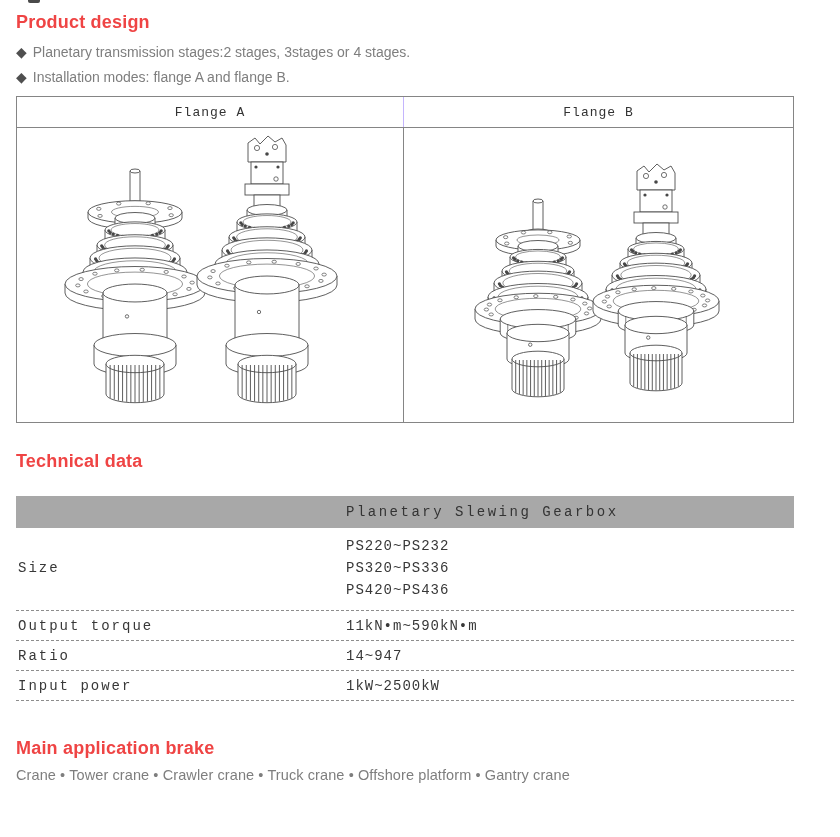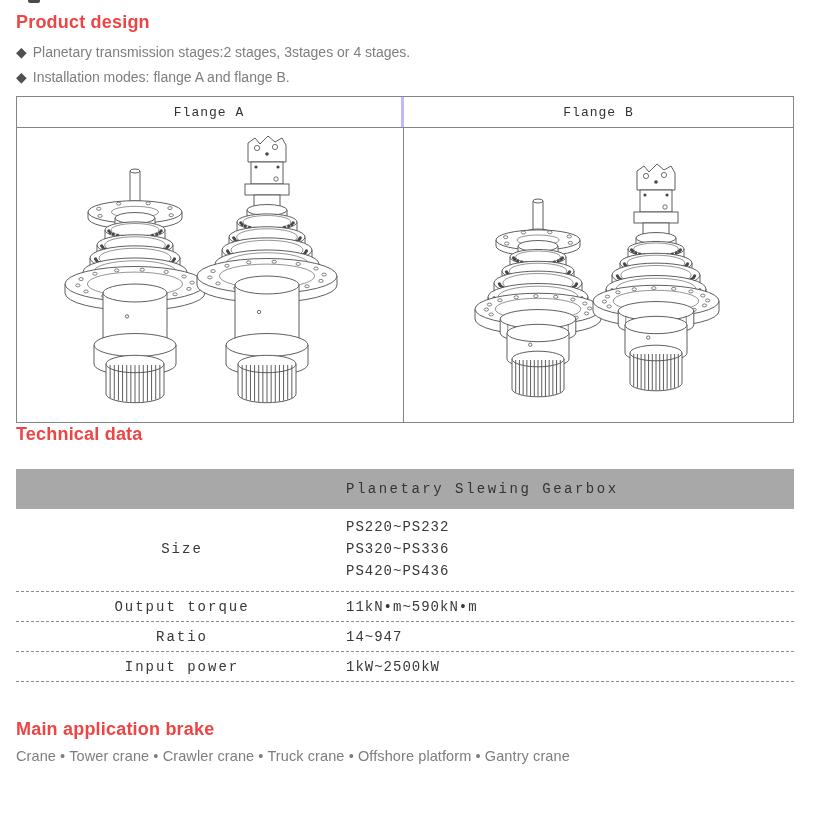--- a/index.html
+++ b/index.html
@@ -13,34 +13,34 @@
 
   .bullets{color:#7e7e7e;font-size:14px;}
   .bullet{line-height:24.6px;}
   .diamond{color:#4f4f4f;font-size:14px;margin-right:6px;font-family:"DejaVu Sans",sans-serif;}
 
   
   .flange-table{margin-top:7px;border:1px solid #858585;width:778px;box-sizing:border-box;}
   .f-head{display:flex;height:30px;border-bottom:1px solid #858585;}
   .f-th{box-sizing:border-box;display:flex;align-items:center;justify-content:center;
         font-family:"Liberation Mono","DejaVu Sans Mono",monospace;font-size:13px;color:#333;letter-spacing:1px;}
-  .f-th.c1{width:387px;border-right:3px solid #c4b5fd;}
+  .f-th.c1{width:387px;border-right:1px solid #c4b5fd;}
   .f-th.c2{flex:1;}
   .f-body{display:flex;height:294px;}
   .f-td{box-sizing:border-box;overflow:hidden;}
   .f-td.c1{width:387px;border-right:1px solid #858585;}
   .f-td.c2{flex:1;}
 
   
-  #td-title{}
+  #td-title{margin-top:27px;}
   .tech-table{margin-top:10px;width:778px;font-family:"Liberation Mono","DejaVu Sans Mono",monospace;color:#383838;font-size:14px;}
-  .tech-head{background:#a8a8a8;height:40px;display:flex;align-items:center;margin-top:24px;}
+  .tech-head{background:#a8a8a8;height:32px;display:flex;align-items:center;margin-top:24px;}
   .tech-head .th{padding-left:330px;letter-spacing:2.5px;color:#343434;}
   .trow{display:flex;border-bottom:1px dashed #8d8d8d;align-items:center;}
-  .trow .lbl{width:330px;box-sizing:border-box;padding-left:2px;letter-spacing:2px;text-align:center;}
+  .trow .lbl{width:330px;box-sizing:border-box;padding-left:2px;letter-spacing:2px;}
   .trow .val{letter-spacing:1px;}
   .trow.size{padding:7px 0 9px 0;align-items:center;}
   .trow.size .val div{line-height:22px;}
   .trow.slim{height:29px;}
 
   
   #ma-title{margin-top:36px;}
   .apps{margin-top:6px;color:#7e7e7e;font-size:14.5px;line-height:20px;letter-spacing:.1px;}
 
   svg{display:block;}

